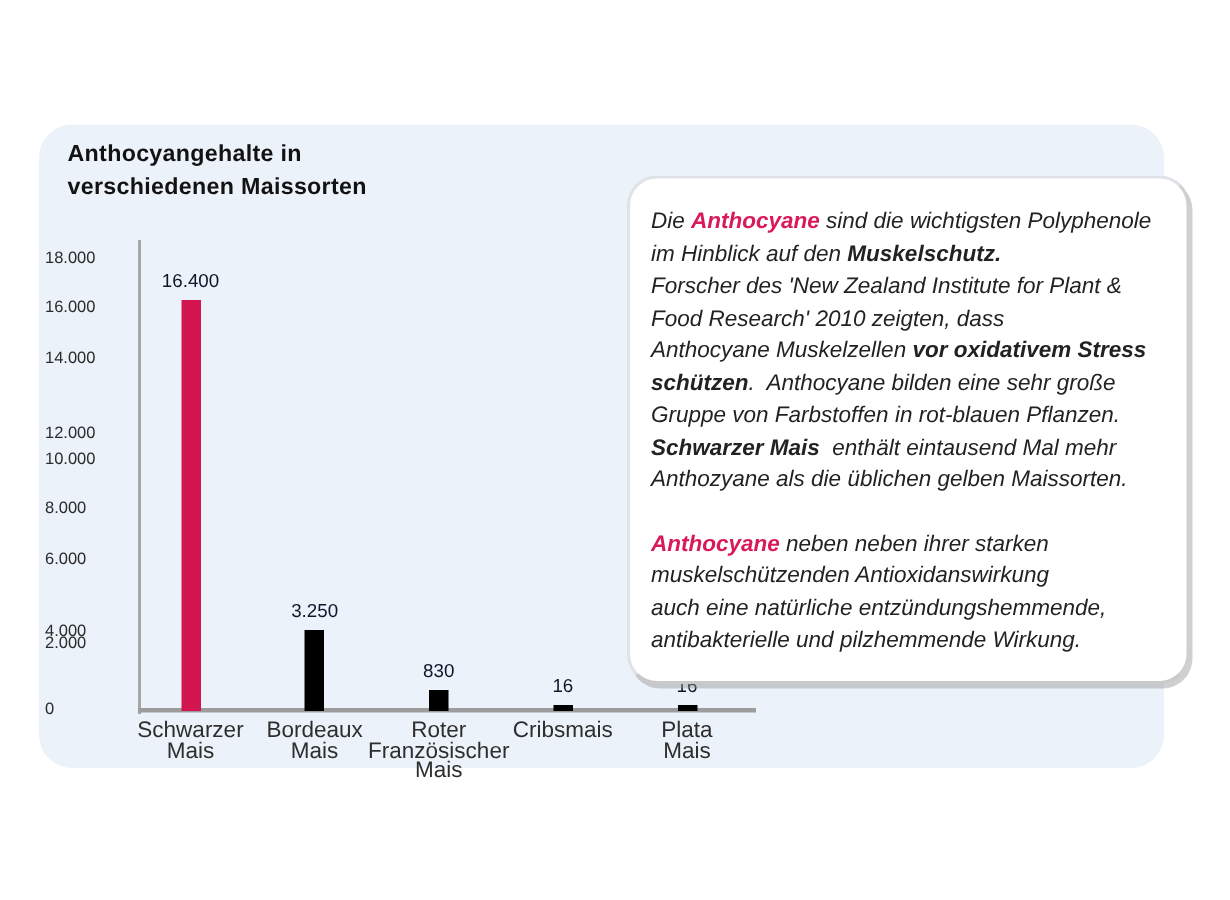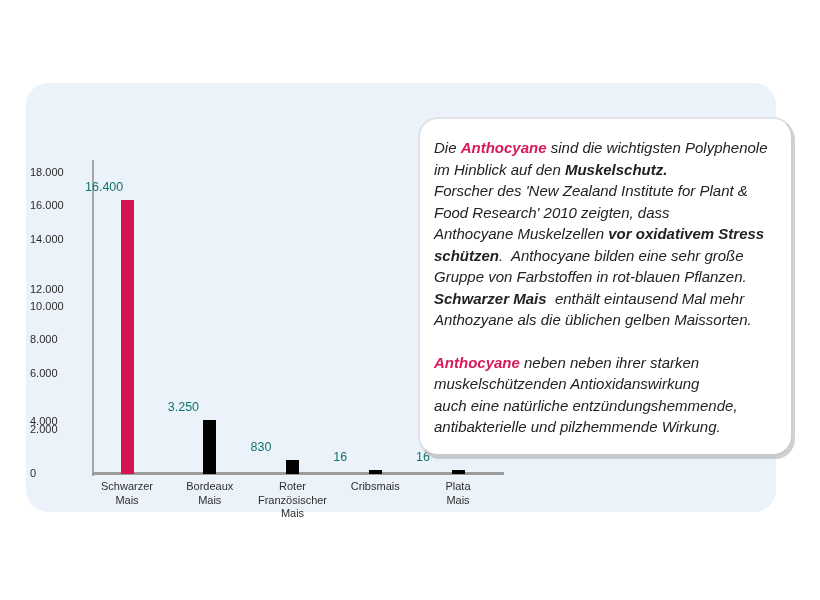--- a/index.html
+++ b/index.html
@@ -49,31 +49,31 @@
     left: 4px; width: 52px;
     text-align: left;
     font-size: 11px;
     line-height: 16px;
     color: #2b2b2b;
   }
   .bar { position: absolute; width: 13px; }
   .bar-value {
     position: absolute;
     width: 84px;
-    text-align: left;
+    text-align: center;
     font-size: 12.5px;
     line-height: 17px;
-    color: #0f766e;
+    color: #0f172a;
   }
   .xlabel {
     position: absolute;
     top: 397px;
     width: 98px;
     text-align: center;
-    font-size: 11px;
+    font-size: 15px;
     line-height: 13.5px;
     color: #2e2e2e;
     white-space: pre-line;
   }
 
   
   .infobox {
     position: absolute;
     left: 418px; top: 117px;
     width: 375px; min-height: 313px;
@@ -95,20 +95,22 @@
   .infobox p + p { margin-top: 21px; }
   .seg-bold { font-weight: bold; }
   .seg-accent { font-weight: bold; }
 </style>
 </head>
 <body>
 
 <div class="page">
 
   <div class="panel" style="background: rgb(236, 242, 250);">
+    <div class="chart-title">Anthocyangehalte in
+verschiedenen Maissorten</div>
 
     <div class="y-axis-line"></div>
     <div class="x-axis-line"></div>
 
     <div id="yticks">
         <div class="ytick" style="top: 382px;">0</div>
         <div class="ytick" style="top: 338px;">2.000</div>
         <div class="ytick" style="top: 330px;">4.000</div>
         <div class="ytick" style="top: 281.667px;">6.000</div>
         <div class="ytick" style="top: 248.222px;">8.000</div>

